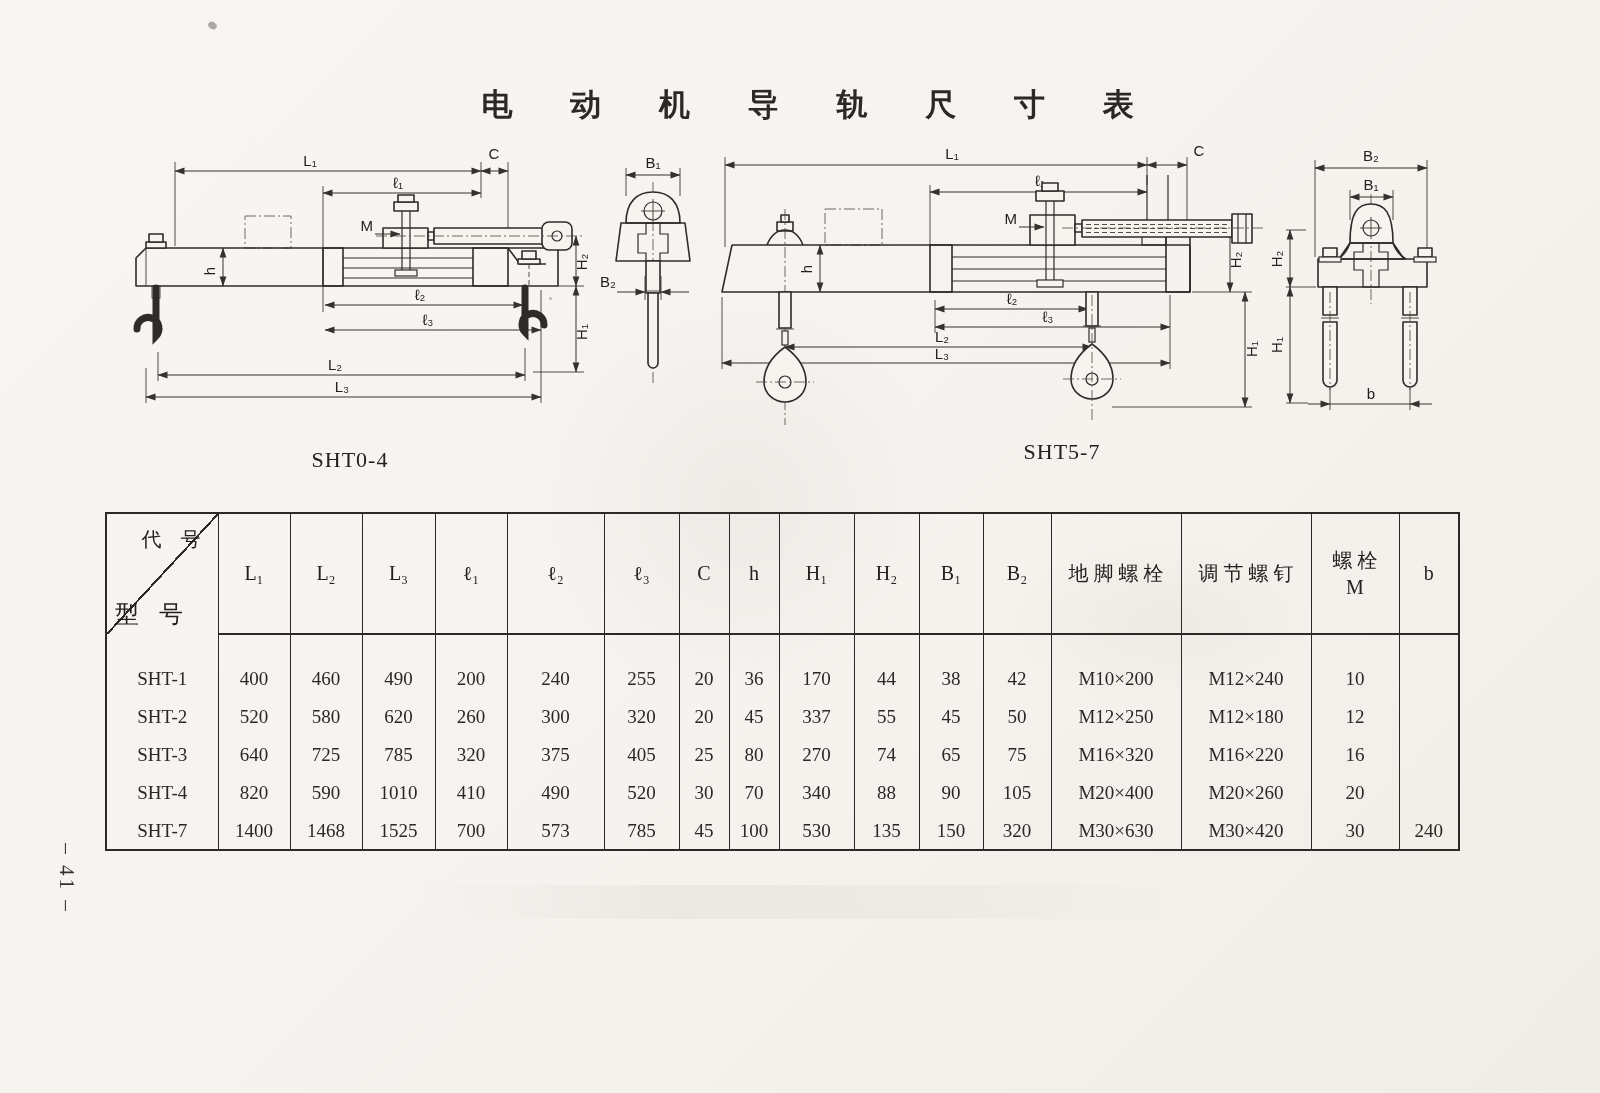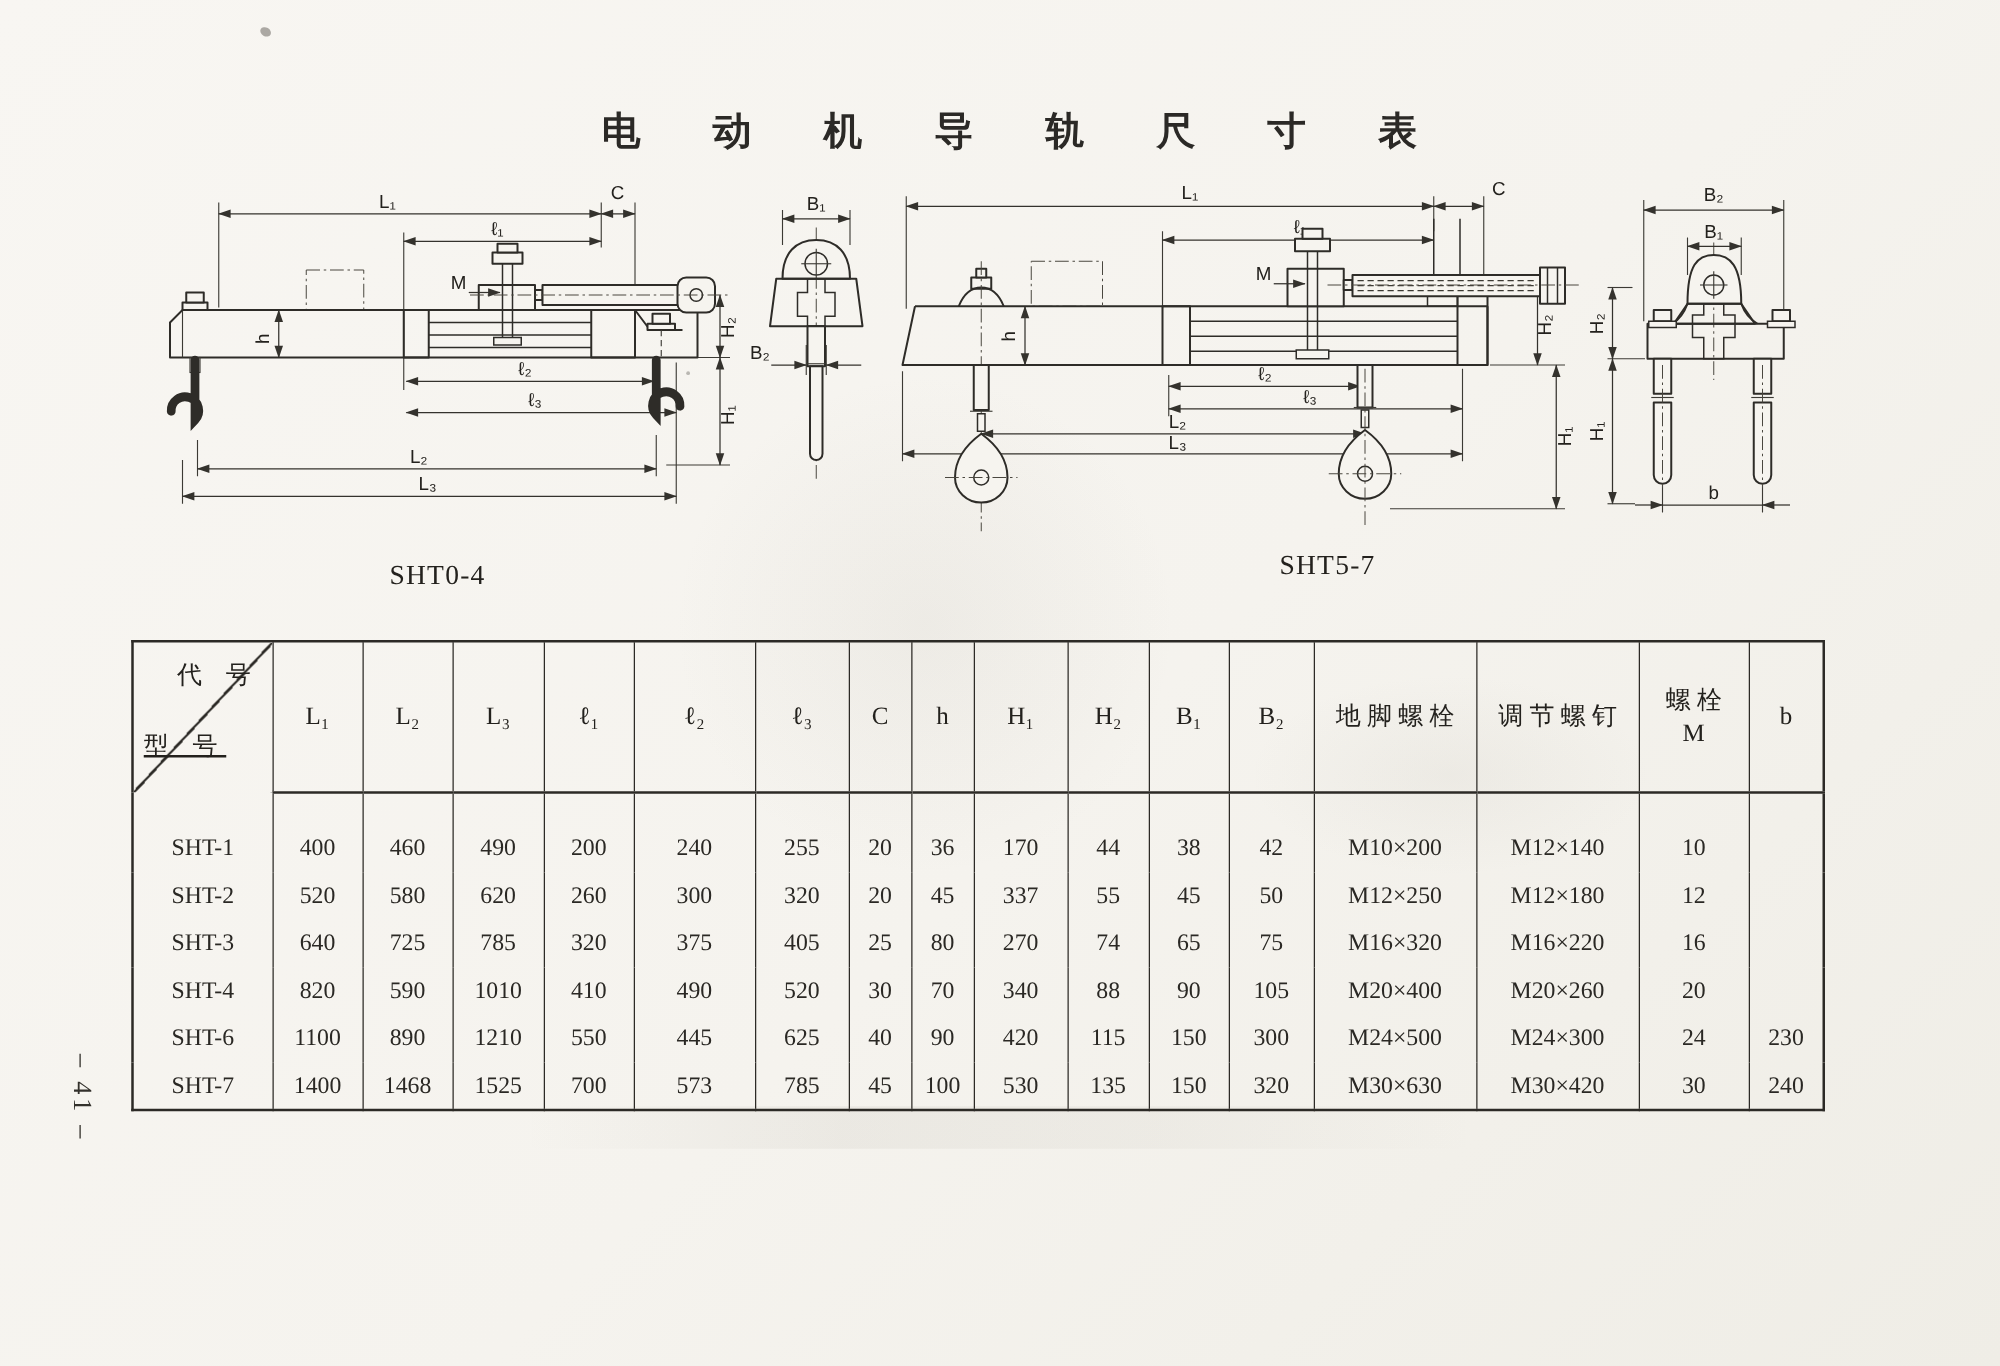--- a/index.html
+++ b/index.html
@@ -29,21 +29,21 @@
     font-family:"Liberation Serif","DejaVu Serif","DejaVu Sans",serif;
   }
   table.dim thead tr{height:121px;padding-left:20px;}
   table.dim thead th{border-bottom:2.5px solid #2c2a26;font-size:20px;white-space:pre-line;line-height:1.35;}
   table.dim tbody tr{height:38px;}
   table.dim tbody td{font-size:19px;color:#2a2824;}
   td.corner{position:relative;
     background:linear-gradient(to bottom right,transparent calc(50% - 1px),#2c2a26 calc(50% - 1px),#2c2a26 calc(50% + 1px),transparent calc(50% + 1px));
   }
   td.corner .tr{position:absolute;top:12px;right:10px;font-size:20px;letter-spacing:7px;}
-  td.corner .bl{position:absolute;bottom:24px;left:8px;font-size:20px;letter-spacing:7px;text-decoration:underline;}
+  td.corner .bl{position:absolute;bottom:4px;left:8px;font-size:24px;letter-spacing:7px;}
   
   svg{position:absolute;overflow:visible;}
   svg .ol{stroke:#2e2c28;stroke-width:1.6;fill:none;stroke-linejoin:round;}
   svg .o2{stroke:#2e2c28;stroke-width:1.2;fill:none;}
   svg .wf{fill:#f6f4ef;}
   svg .thin{stroke:#3c3a34;stroke-width:0.9;fill:none;}
   svg .dim{stroke:#34322d;stroke-width:1;fill:none;}
   svg .cl{stroke:#4a473f;stroke-width:0.8;fill:none;stroke-dasharray:11 3 2 3;}
   svg .dsh{stroke:#3c3a34;stroke-width:0.9;fill:none;stroke-dasharray:5 3;}
   svg text{fill:#23211d;font-family:"Liberation Sans","DejaVu Sans",sans-serif;font-size:15px;}
@@ -409,21 +409,21 @@
           <td>200</td>
           <td>240</td>
           <td>255</td>
           <td>20</td>
           <td>36</td>
           <td>170</td>
           <td>44</td>
           <td>38</td>
           <td>42</td>
           <td>M10×200</td>
-          <td>M12×140</td>
+          <td>M12×240</td>
           <td>10</td>
           <td></td>
         </tr>
         <tr>
           <td>SHT-2</td>
           <td>520</td>
           <td>580</td>
           <td>620</td>
           <td>260</td>
           <td>300</td>
@@ -469,39 +469,20 @@
           <td>30</td>
           <td>70</td>
           <td>340</td>
           <td>88</td>
           <td>90</td>
           <td>105</td>
           <td>M20×400</td>
           <td>M20×260</td>
           <td>20</td>
           <td></td>
-        </tr>
-        <tr>
-          <td>SHT-6</td>
-          <td>1100</td>
-          <td>890</td>
-          <td>1210</td>
-          <td>550</td>
-          <td>445</td>
-          <td>625</td>
-          <td>40</td>
-          <td>90</td>
-          <td>420</td>
-          <td>115</td>
-          <td>150</td>
-          <td>300</td>
-          <td>M24×500</td>
-          <td>M24×300</td>
-          <td>24</td>
-          <td>230</td>
         </tr>
         <tr>
           <td>SHT-7</td>
           <td>1400</td>
           <td>1468</td>
           <td>1525</td>
           <td>700</td>
           <td>573</td>
           <td>785</td>
           <td>45</td>

